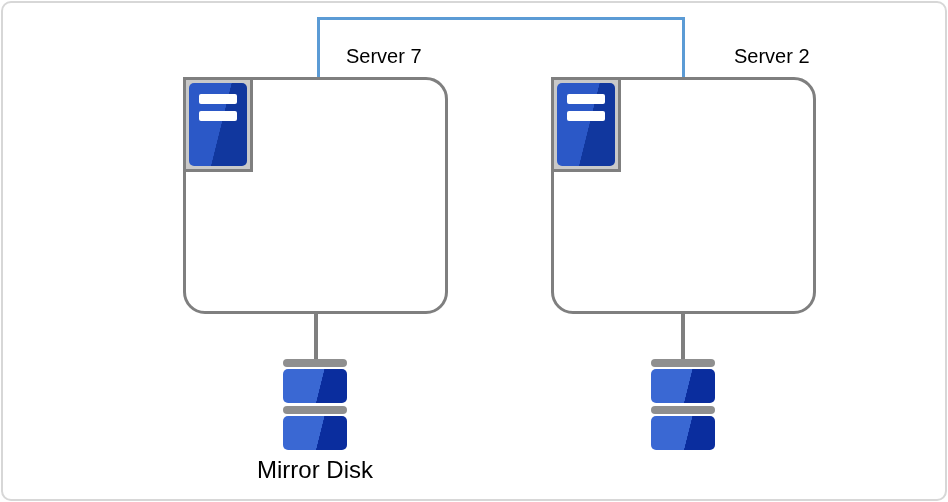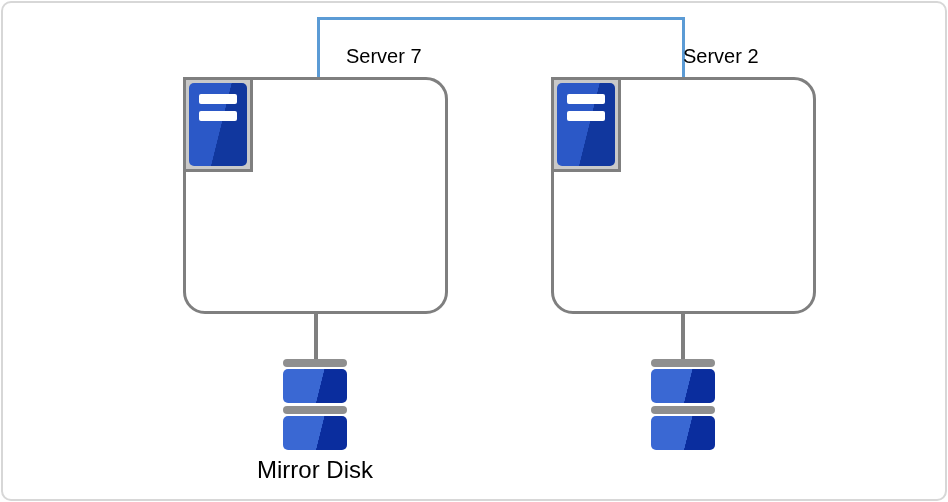--- a/index.html
+++ b/index.html
@@ -30,21 +30,21 @@
 
   
   .srv-label {
     position: absolute;
     top: 44px;
     font-size: 20px;
     line-height: 24px;
     white-space: nowrap;
   }
   .srv-label.s1 { left: 346px; }
-  .srv-label.s2 { left: 683px; }
+  .srv-label.s2 { left: 734px; }
 
   
   .srv-box {
     position: absolute;
     top: 77px;
     width: 265px;
     height: 237px;
     border: 3px solid #7f7f7f;
     border-radius: 22px;
     background: #ffffff;

